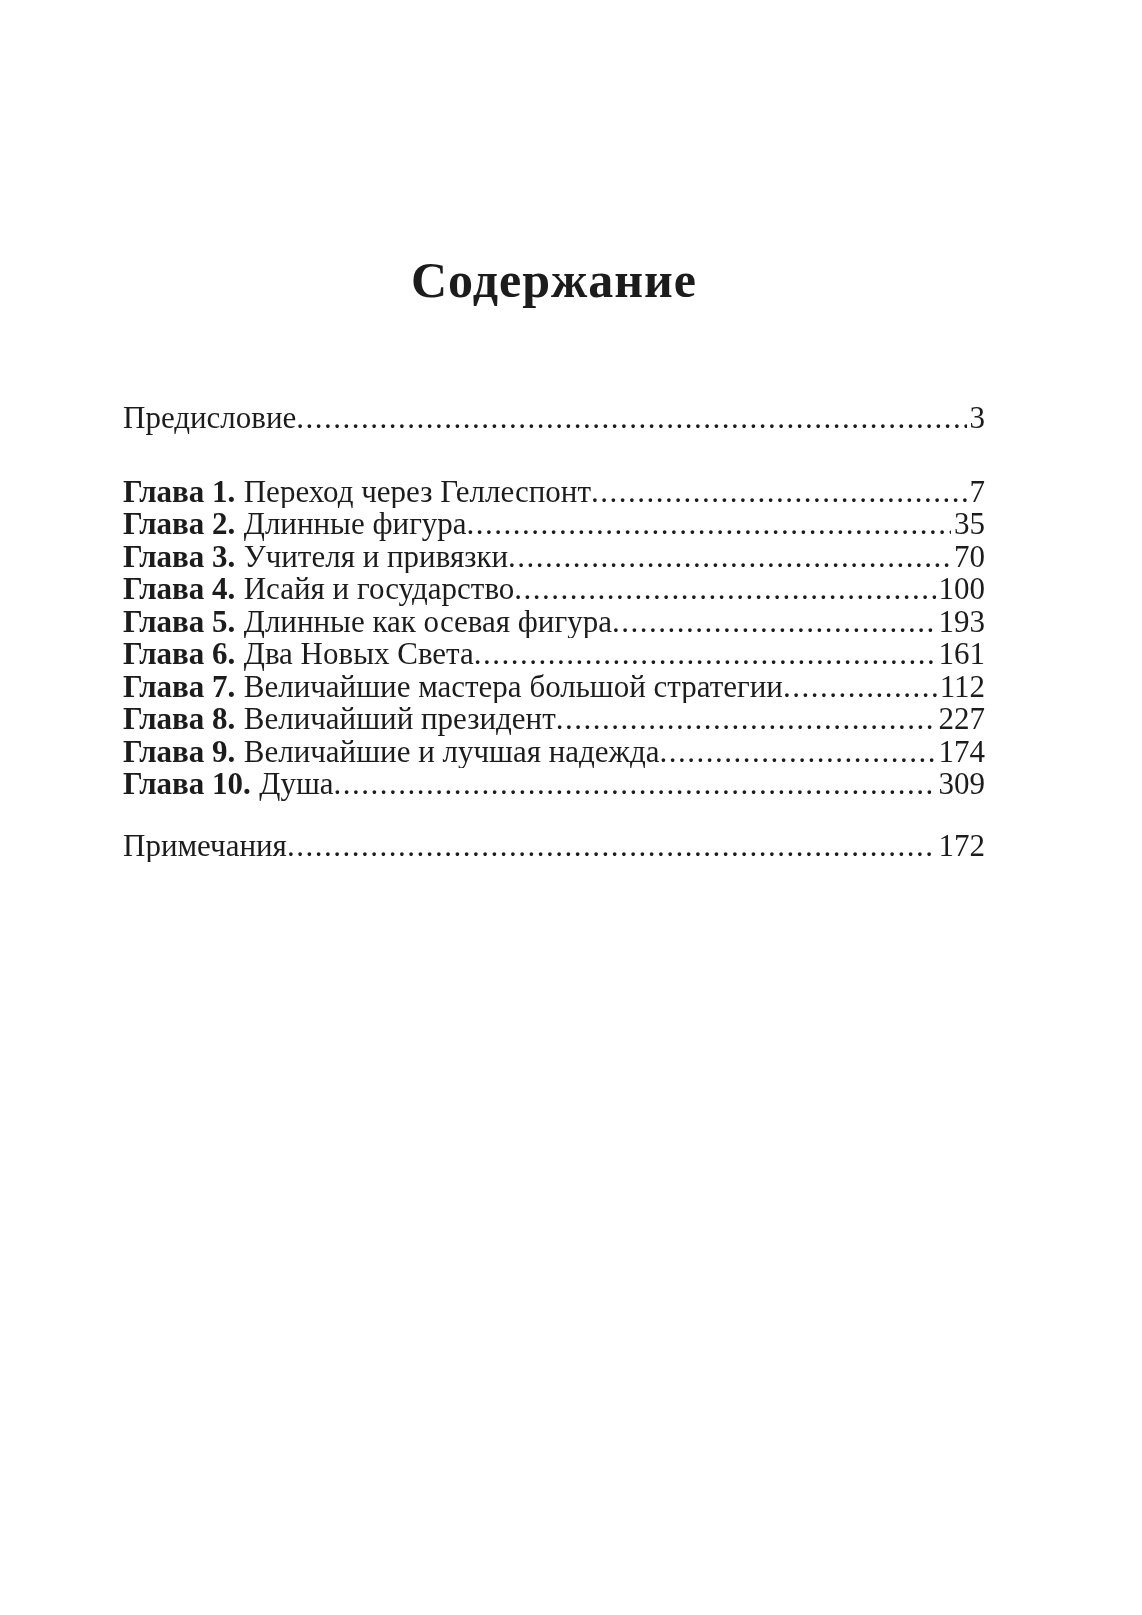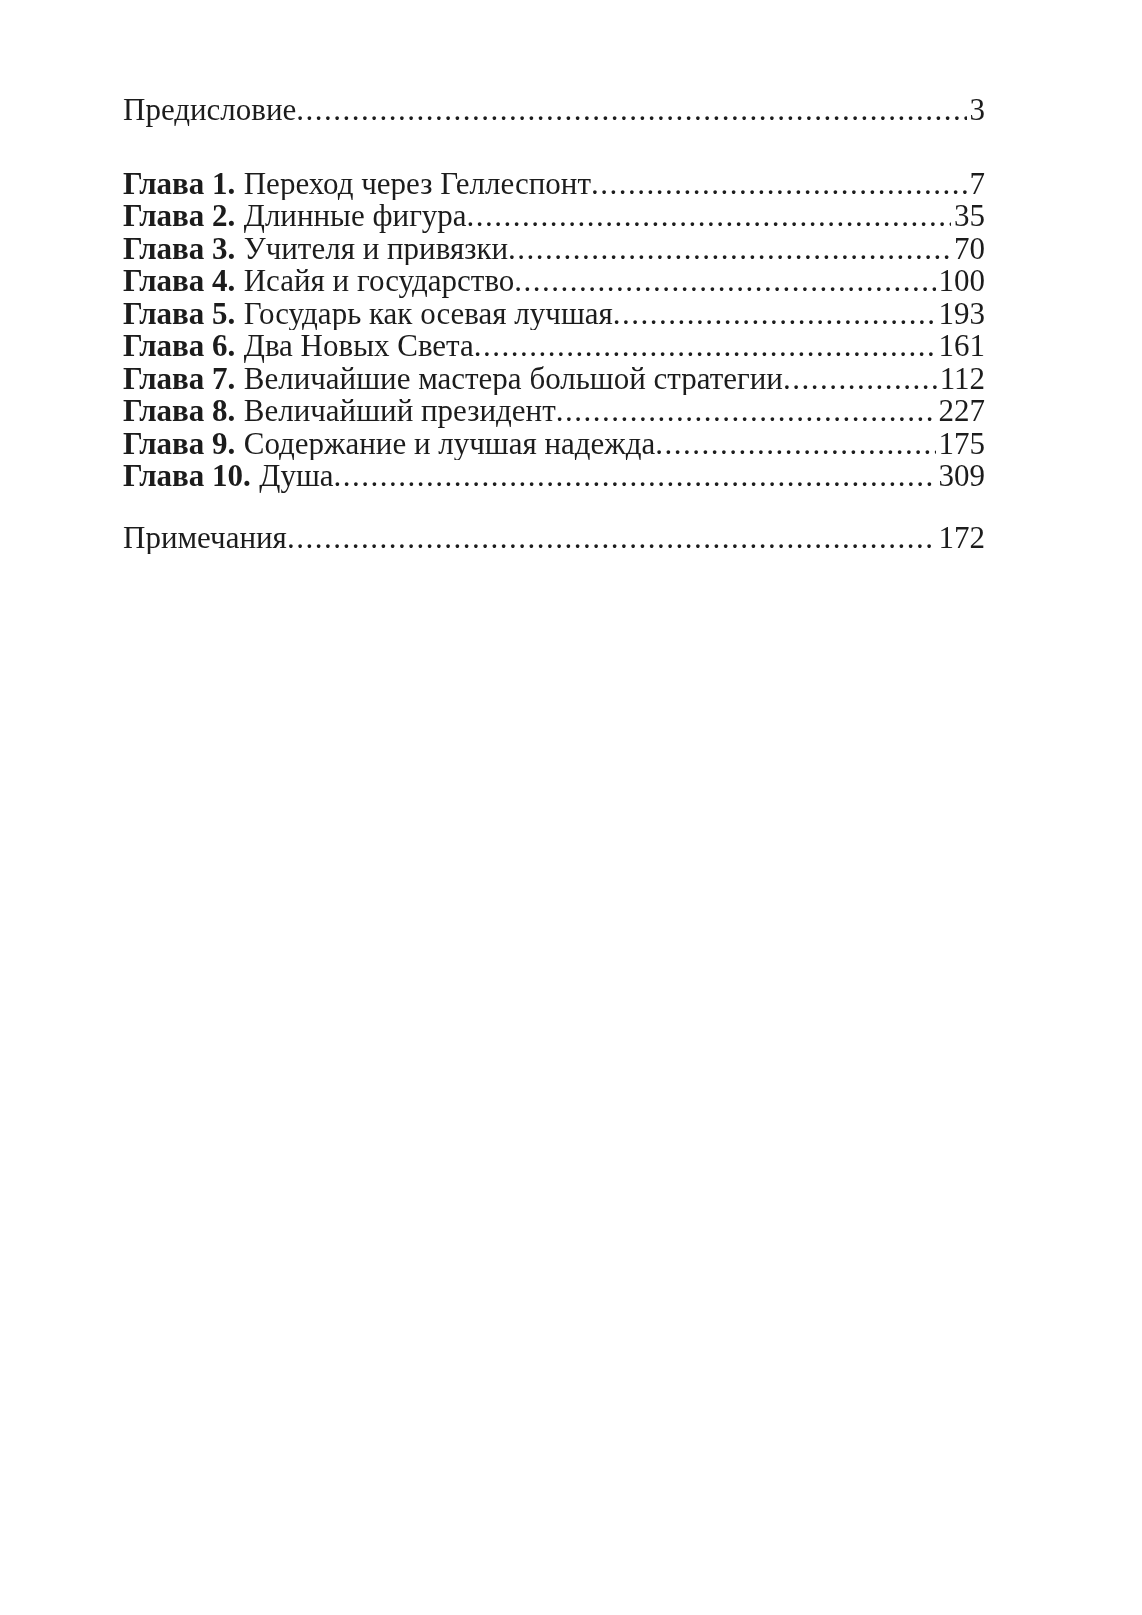--- a/index.html
+++ b/index.html
@@ -49,41 +49,42 @@
     line-height: 32.5px;
     background: #ffffff;
     padding-left: 3px;
   }
 </style>
 </head>
 <body>
 
 <div class="content">
 
+  <h1 class="page-title">Содержание</h1>
 
   <div class="toc">
 
     <div class="entry"><span class="prefix"></span><span class="etitle">Предисловие</span><span class="leader">........................................................................................................................................................................................................</span><span class="pagenum">3</span></div>
 
     <div class="entry gap-lg"><span class="prefix">Глава 1.</span><span class="etitle">Переход через Геллеспонт</span><span class="leader">........................................................................................................................................................................................................</span><span class="pagenum">7</span></div>
 
     <div class="entry"><span class="prefix">Глава 2.</span><span class="etitle">Длинные фигура</span><span class="leader">........................................................................................................................................................................................................</span><span class="pagenum">35</span></div>
 
     <div class="entry"><span class="prefix">Глава 3.</span><span class="etitle">Учителя и привязки</span><span class="leader">........................................................................................................................................................................................................</span><span class="pagenum">70</span></div>
 
     <div class="entry"><span class="prefix">Глава 4.</span><span class="etitle">Исайя и государство</span><span class="leader">........................................................................................................................................................................................................</span><span class="pagenum">100</span></div>
 
-    <div class="entry"><span class="prefix">Глава 5.</span><span class="etitle">Государь как осевая лучшая</span><span class="leader">........................................................................................................................................................................................................</span><span class="pagenum">193</span></div>
+    <div class="entry"><span class="prefix">Глава 5.</span><span class="etitle">Длинные как осевая фигура</span><span class="leader">........................................................................................................................................................................................................</span><span class="pagenum">193</span></div>
 
     <div class="entry"><span class="prefix">Глава 6.</span><span class="etitle">Два Новых Света</span><span class="leader">........................................................................................................................................................................................................</span><span class="pagenum">161</span></div>
 
     <div class="entry"><span class="prefix">Глава 7.</span><span class="etitle">Величайшие мастера большой стратегии</span><span class="leader">........................................................................................................................................................................................................</span><span class="pagenum">112</span></div>
 
     <div class="entry"><span class="prefix">Глава 8.</span><span class="etitle">Величайший президент</span><span class="leader">........................................................................................................................................................................................................</span><span class="pagenum">227</span></div>
 
-    <div class="entry"><span class="prefix">Глава 9.</span><span class="etitle">Содержание и лучшая надежда</span><span class="leader">........................................................................................................................................................................................................</span><span class="pagenum">175</span></div>
+    <div class="entry"><span class="prefix">Глава 9.</span><span class="etitle">Величайшие и лучшая надежда</span><span class="leader">........................................................................................................................................................................................................</span><span class="pagenum">174</span></div>
 
     <div class="entry"><span class="prefix">Глава 10.</span><span class="etitle">Душа</span><span class="leader">........................................................................................................................................................................................................</span><span class="pagenum">309</span></div>
 
     <div class="entry gap-sm"><span class="prefix"></span><span class="etitle">Примечания</span><span class="leader">........................................................................................................................................................................................................</span><span class="pagenum">172</span></div>
 
   </div>
 </div>
 
 </body></html>

